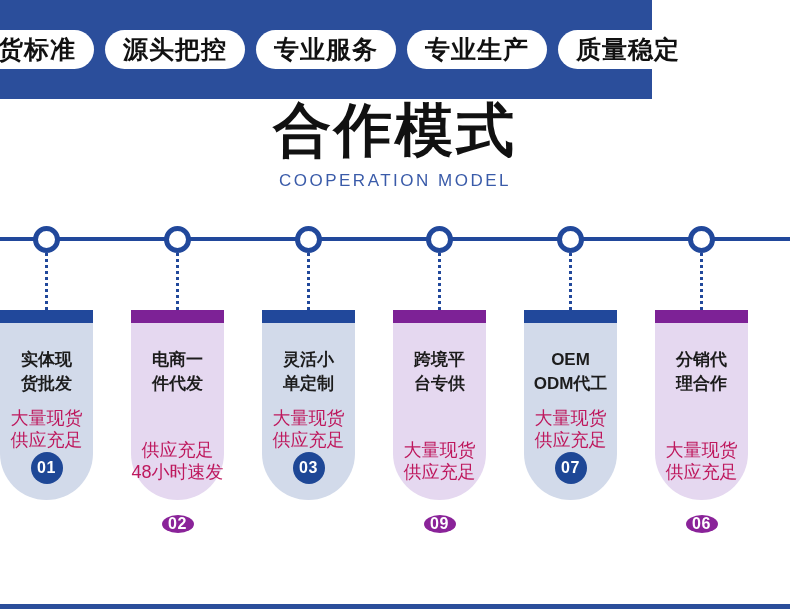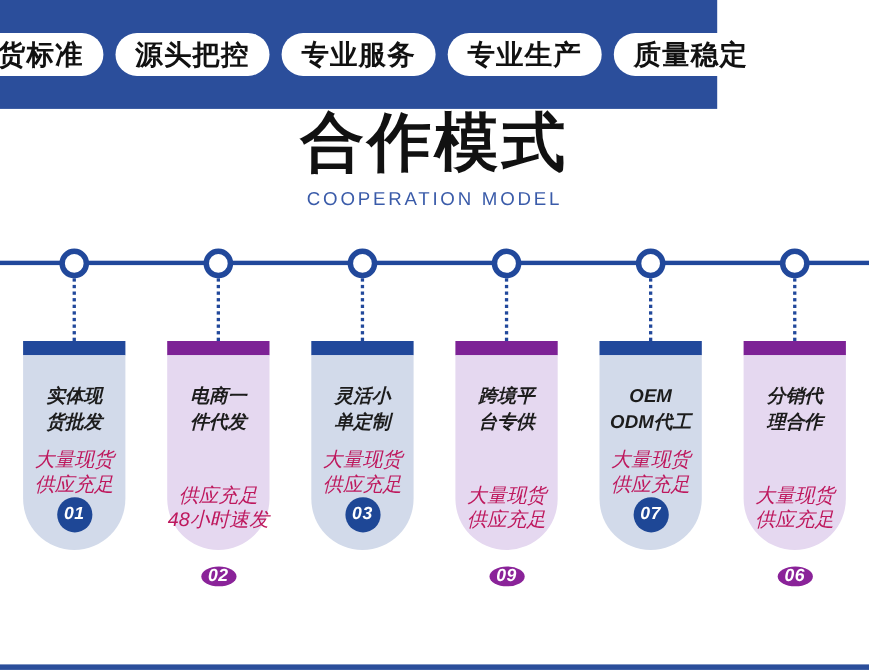--- a/index.html
+++ b/index.html
@@ -27,21 +27,21 @@
   .page-subtitle{
     margin-top:10px;font-size:17px;color:#3a5ba9;letter-spacing:2.5px;
     line-height:20px;font-weight:500;
   }
   
   .timeline-section{position:relative;margin-top:35px;}
   .timeline-line{
     position:absolute;left:0;right:0;top:11px;height:4px;background:#21489b;
   }
   .columns{
-    display:flex;justify-content:center;gap:38px;position:relative;font-style:italic;
+    display:flex;gap:38px;position:relative;
   }
   .col{width:93px;display:flex;flex-direction:column;align-items:center;}
   .ring{
     width:17px;height:17px;border:5px solid #21489b;border-radius:50%;
     background:#ffffff;position:relative;z-index:2;
   }
   .connector{
     height:57px;width:0;border-right:3px dotted #21489b;
   }
   .card{width:93px;display:flex;flex-direction:column;}

